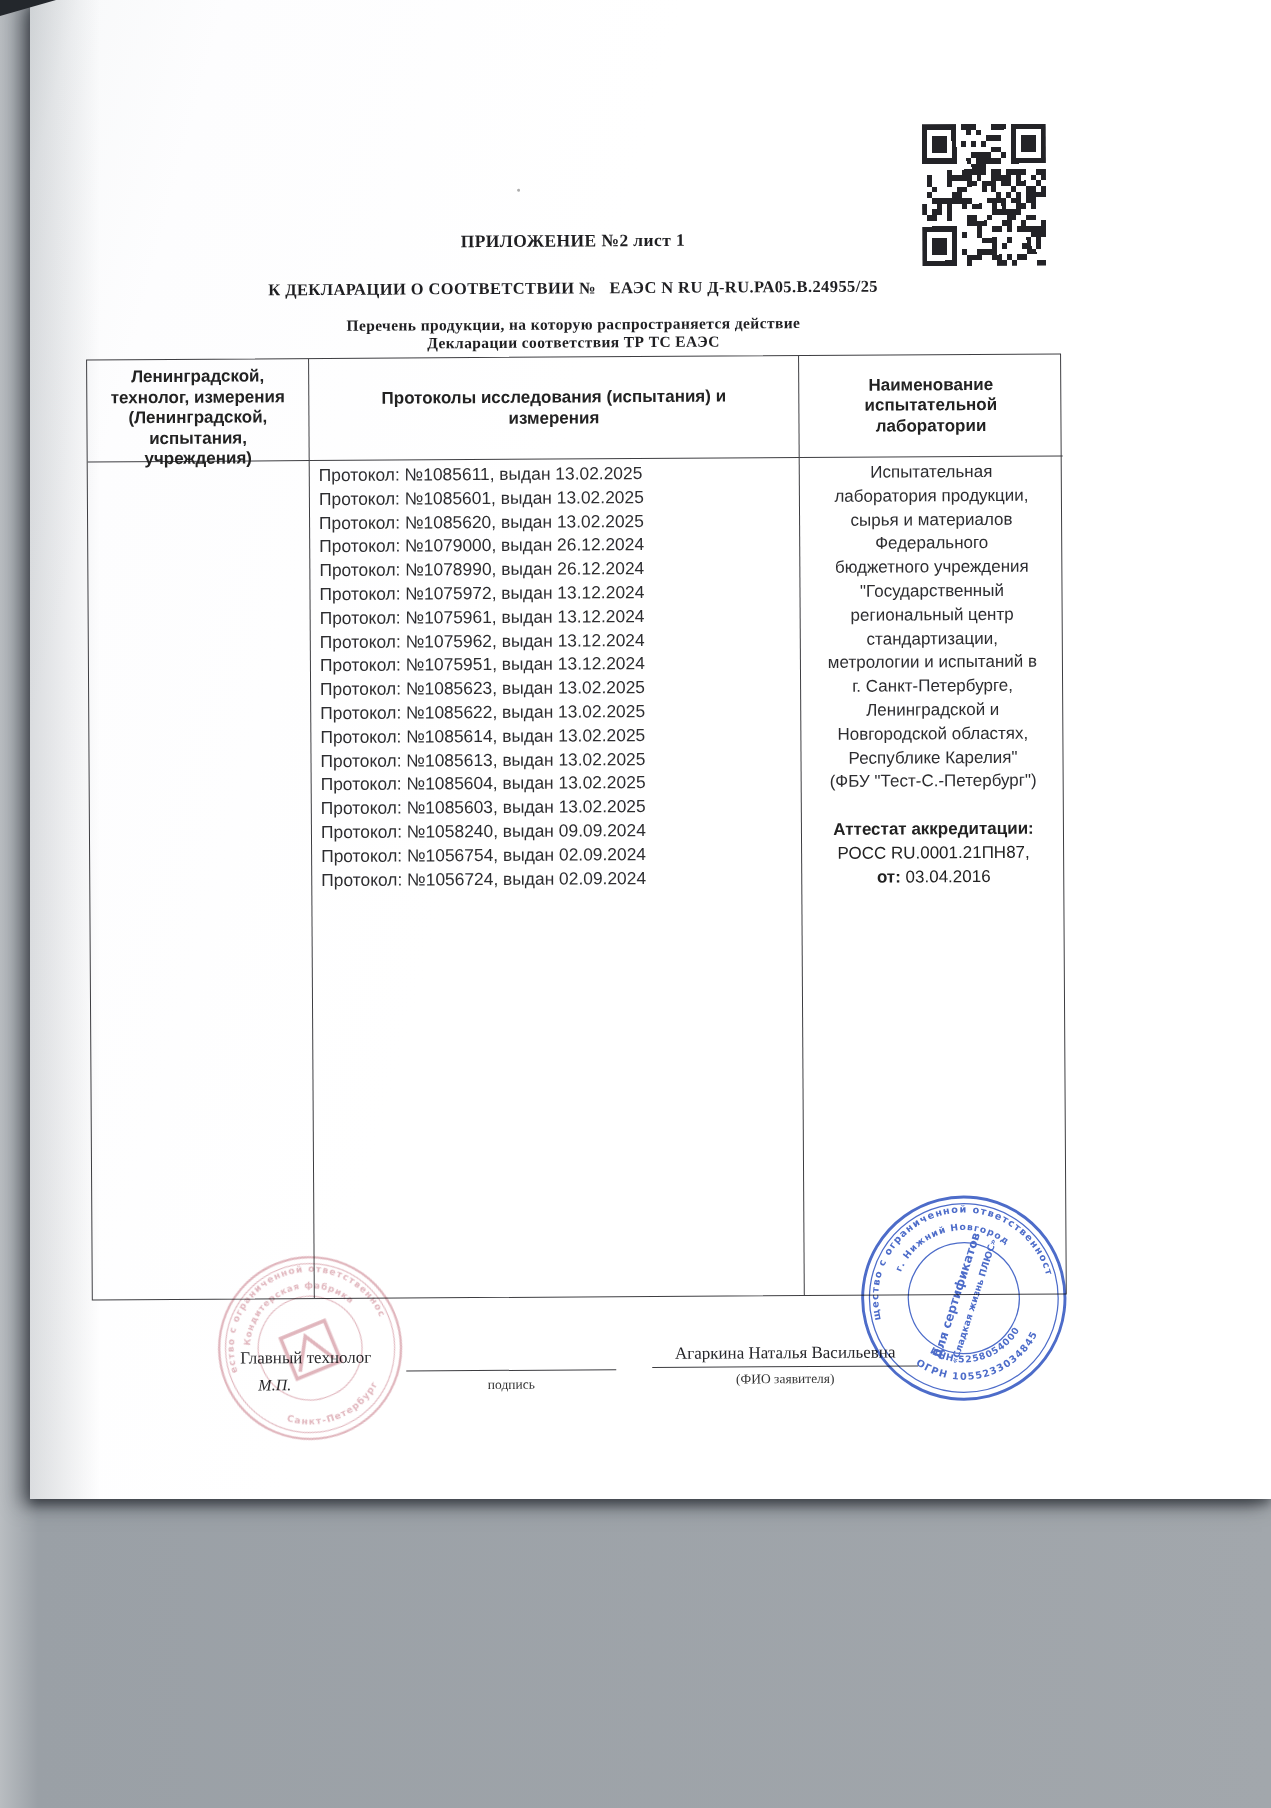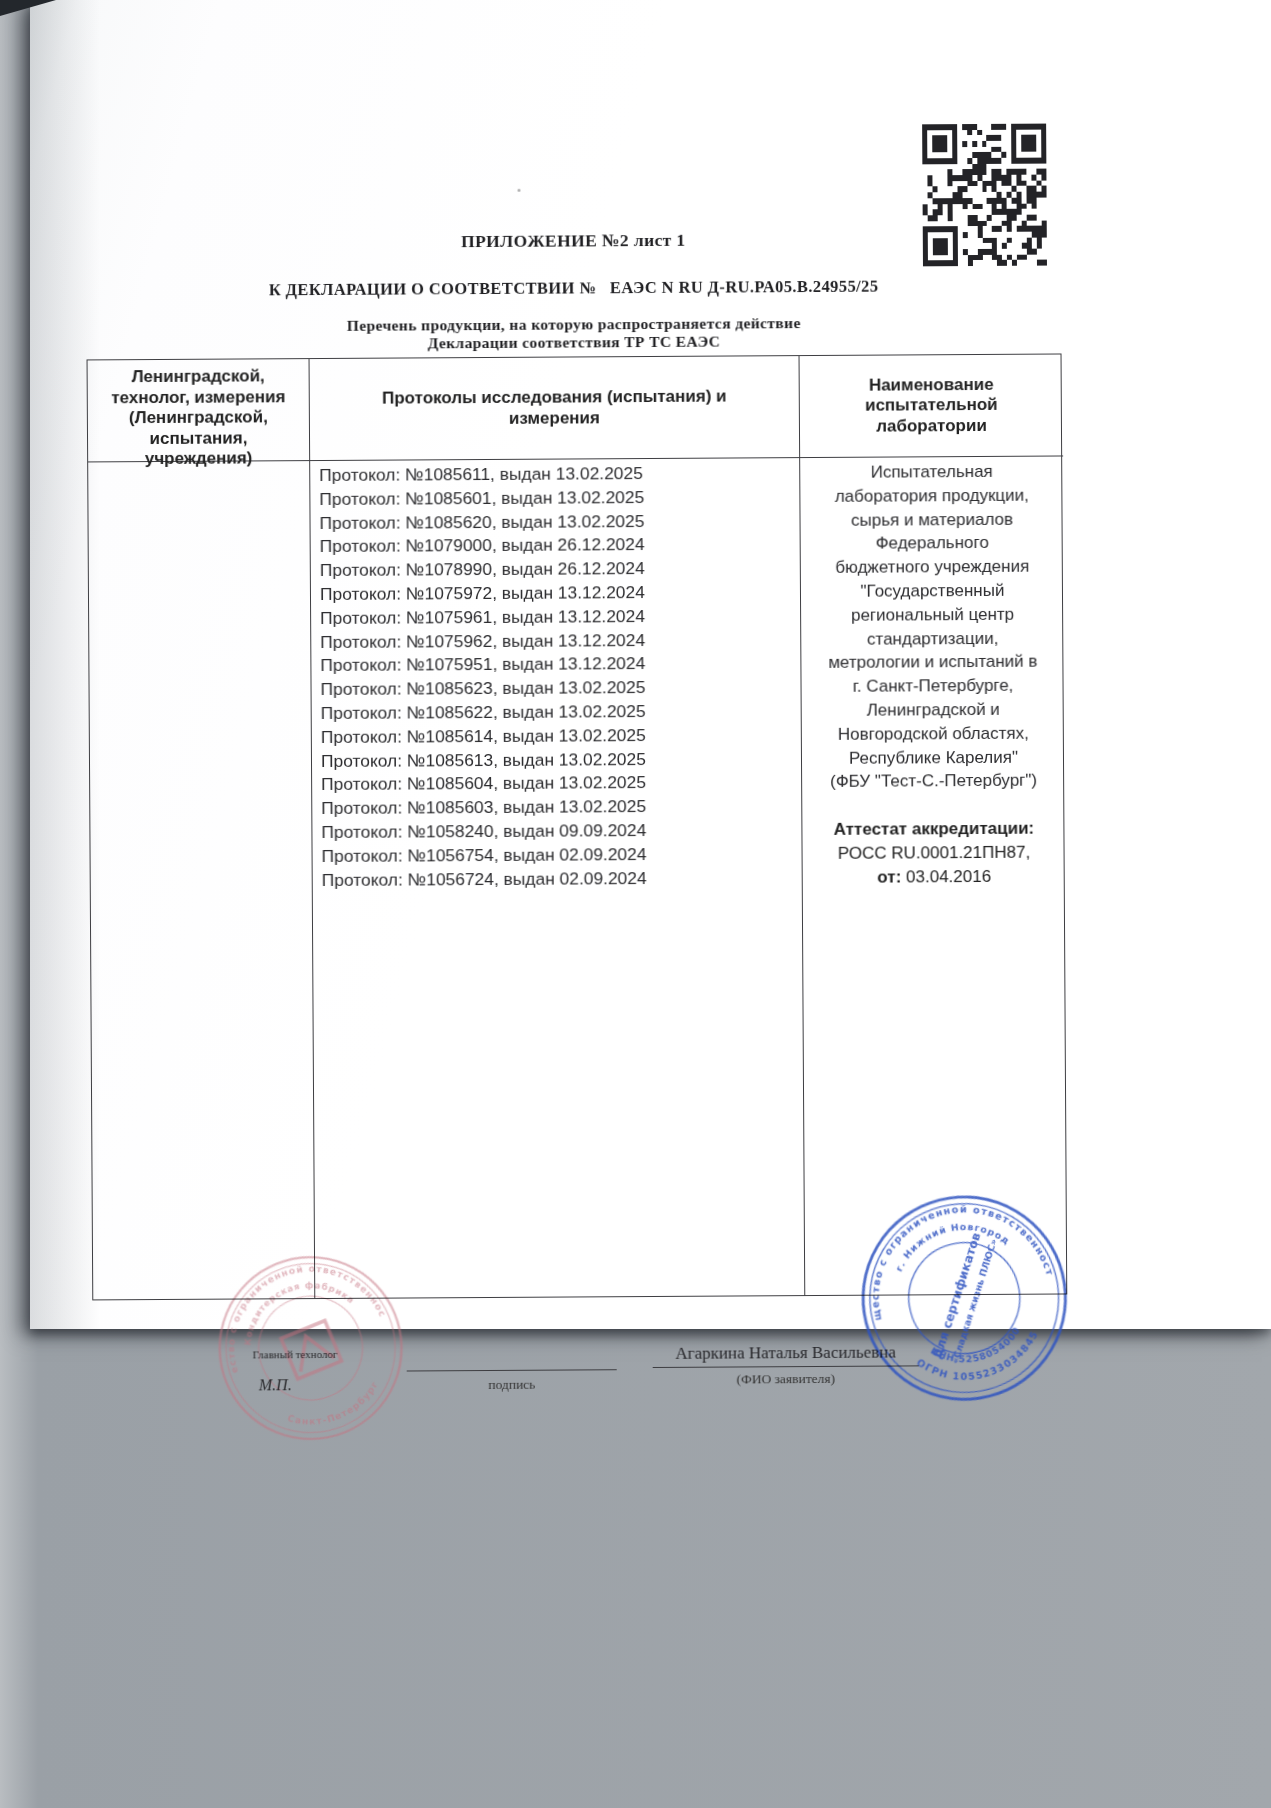--- a/index.html
+++ b/index.html
@@ -9,21 +9,21 @@
     background:linear-gradient(90deg,#b9bdc1 0%, #9aa0a6 3%, #a2a7ac 100%);
     font-family:"Liberation Serif", serif;
     overflow:hidden;
     color:#222;
   }
   .corner-wedge{
     position:absolute; left:0; top:0; width:56px; height:16px;
     background:#23272c; clip-path:polygon(0 0,100% 0,0 100%); z-index:6;
   }
   .paper{
-    position:absolute; left:30px; top:0; width:1241px; height:1329px;
+    position:absolute; left:30px; top:0; width:1241px; height:1499px;
     background:linear-gradient(105deg,#eef0f1 0%, #f8f9fa 3%, #fdfdfe 12%, #ffffff 40%);
     box-shadow:-9px 6px 18px rgba(25,30,36,.55), 0 5px 10px rgba(25,30,36,.5);
   }
   .paper::before{
     content:""; position:absolute; left:0; top:0; bottom:0; width:70px;
     background:linear-gradient(90deg, rgba(118,126,134,.26), rgba(255,255,255,0));
     pointer-events:none;
   }
   .content{ position:absolute; inset:0; transform:rotate(-0.35deg); transform-origin:50% 45%; }
 
@@ -56,21 +56,21 @@
   .cell.head.c2, .cell.head.c3{ display:flex; flex-direction:column; justify-content:center; }
   .cell.body{ height:837px; }
   .cell.body.c2{ padding:3px 6px 0 9px; }
   .proto{ font-size:17.4px; line-height:23.8px; color:#2d2d30; white-space:nowrap; }
   .cell.body.c3{ padding-top:3px; text-align:center; }
   .lab-line{ font-size:17px; line-height:23.8px; color:#2d2d30; }
   .acc{ margin-top:24px; font-size:17px; line-height:23.8px; color:#222; }
   .bold{ font-weight:700; }
 
   
-  .sig-title{ position:absolute; left:218px; top:1346px; font-size:11px; color:#2a2a2d; z-index:10; }
+  .sig-title{ position:absolute; left:206px; top:1346px; font-size:17px; color:#2a2a2d; z-index:10; }
   .sig-mp{ position:absolute; left:224px; top:1374px; font-size:16px; color:#2a2a2d; z-index:10;font-style:italic; }
   .sig-line{ position:absolute; left:372px; top:1346px; width:210px; height:24px;
     border-bottom:1.3px solid #3c3c40; z-index:10; }
   .sig-caption{ position:absolute; left:372px; top:1376px; width:210px; text-align:center;
     font-size:13.5px; color:#333; z-index:10; }
   .applicant-name{ position:absolute; left:618px; top:1344px; width:266px; text-align:center;
     font-size:17px; color:#26262a; border-bottom:1.3px solid #3c3c40; padding-bottom:3px; z-index:10; }
   .applicant-caption{ position:absolute; left:618px; top:1372px; width:266px; text-align:center;
     font-size:13.5px; color:#333; z-index:10; }
 

